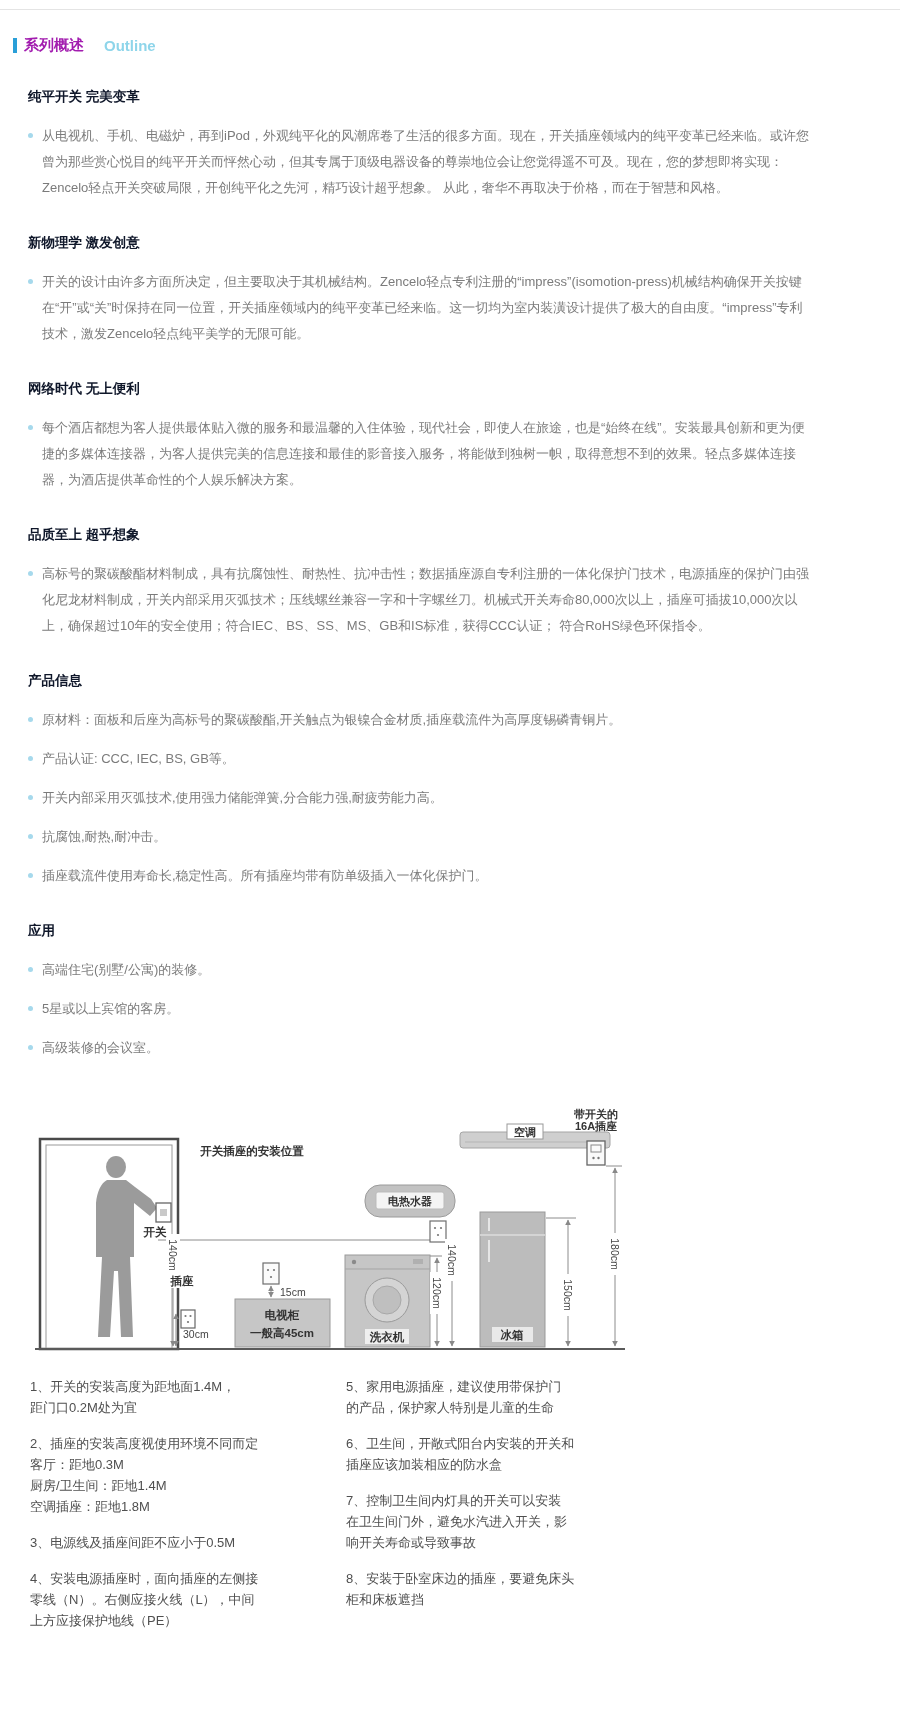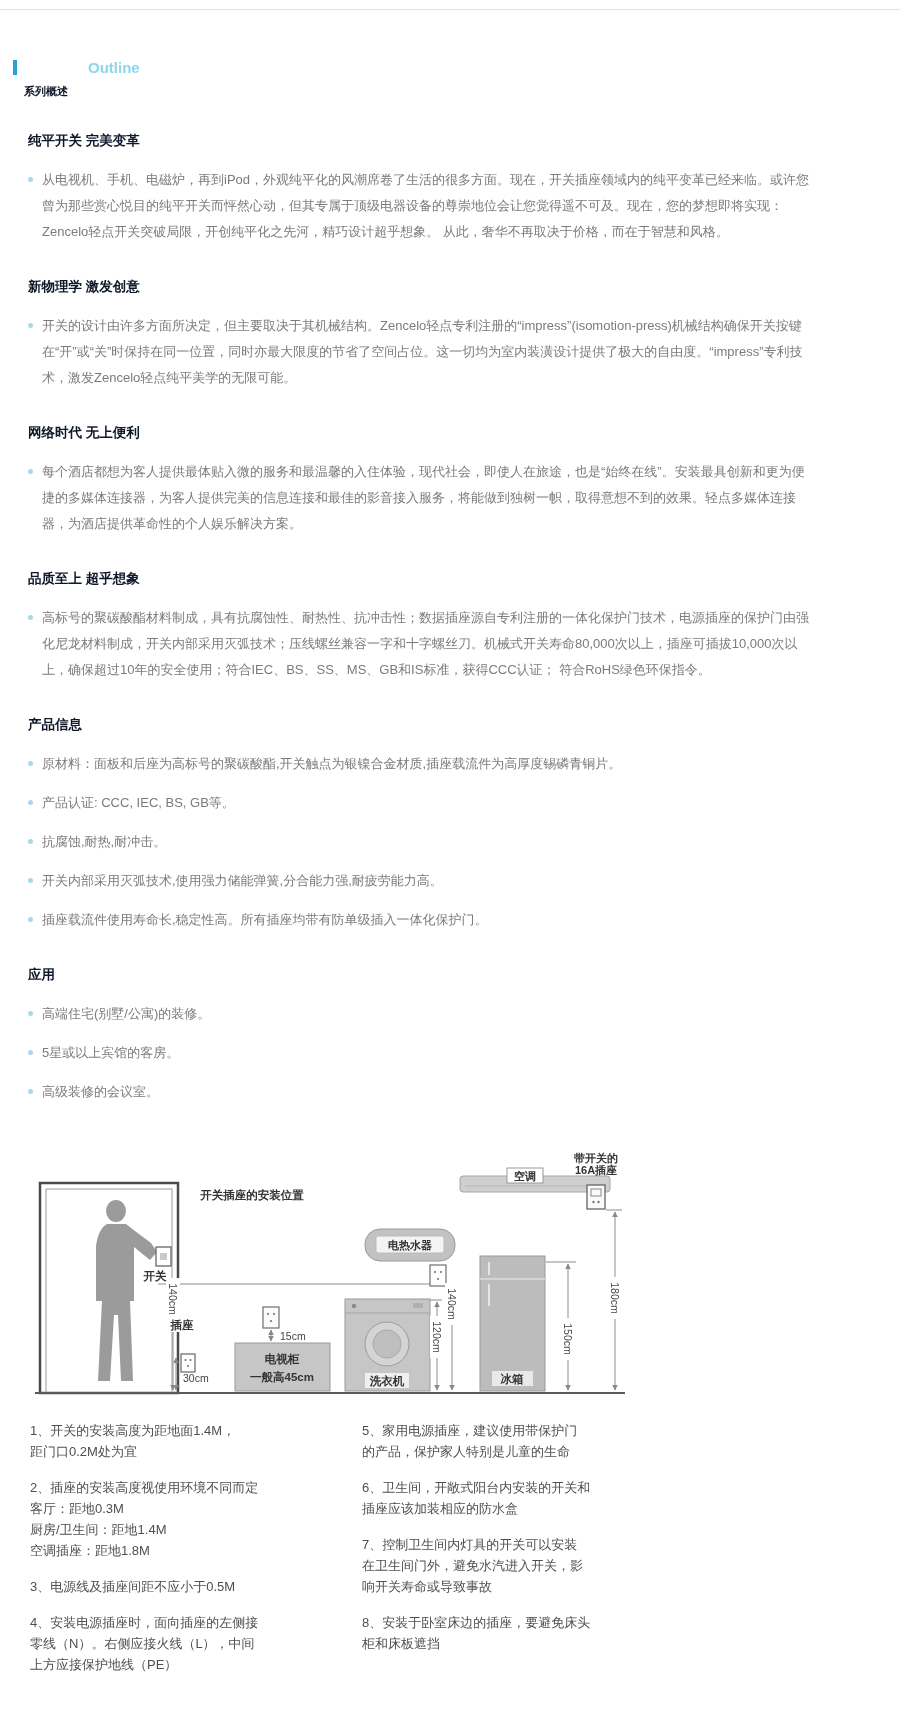--- a/index.html
+++ b/index.html
@@ -9,41 +9,41 @@
     background:#ffffff;
     font-family:"Liberation Sans","DejaVu Sans",sans-serif;
     color:#7b7b7b;
   }
   .top-line { height:1px; background:#e4e4e4; margin-top:9px; }
   .page { padding:0 28px; }
 
   
   .hdr { display:flex; align-items:center; margin:26px 0 0 -15px; }
   .accent { width:4px; height:15px; background:#2a9fd8; margin-right:7px; flex:0 0 auto; }
-  .hdr-zh { font-size:11px; font-weight:bold; color:#0f172a;margin-top:48px; }
+  .hdr-zh { font-size:15px; font-weight:bold; color:#a21caf; }
   .hdr-en { font-size:15px; font-weight:bold; color:#8ed5ea; margin-left:20px; }
 
   
   .sec h2 { font-size:13.5px; font-weight:bold; color:#0f172a; margin:33px 0 17px; }
   .sec ul { list-style:none; margin:0; padding:0; }
   .sec li { display:flex; margin:0 0 13px; }
   .dot { width:5px; height:5px; border-radius:50%; background:#a6d9ec; margin:10px 9px 0 0; flex:0 0 auto; }
   .sec li .txt { font-size:13px; line-height:26px; max-width:772px; margin:0; }
 
   
   .diagram { margin:46px 0 10px 2px; }
   .diagram svg { display:block; }
   .diagram text { font-family:"Liberation Sans","DejaVu Sans",sans-serif; }
   .lbl   { font-size:11.5px; font-weight:bold; fill:#333333; }
   .lbl-s { font-size:11px;   font-weight:bold; fill:#333333; }
   .dim-t { font-size:10.5px; fill:#444444; }
   .dline { stroke:#8c8c8c; stroke-width:1; }
 
   
-  .notes { display:flex; gap:32px; margin:14px 0 0 2px; }
+  .notes { display:flex; gap:16px; margin:14px 0 0 2px; }
   .notes-col { width:300px; }
   .note { white-space:pre-line; font-size:13px; line-height:21px; color:#4f4f4f; margin:0 0 15px; }
 </style>
 </head>
 <body>
 
 <div class="top-line"></div>
 
 <div class="page">
 
@@ -61,21 +61,21 @@
         <p class="txt">从电视机、手机、电磁炉，再到iPod，外观纯平化的风潮席卷了生活的很多方面。现在，开关插座领域内的纯平变革已经来临。或许您曾为那些赏心悦目的纯平开关而怦然心动，但其专属于顶级电器设备的尊崇地位会让您觉得遥不可及。现在，您的梦想即将实现：Zencelo轻点开关突破局限，开创纯平化之先河，精巧设计超乎想象。 从此，奢华不再取决于价格，而在于智慧和风格。</p>
       </li>
     </ul>
   </section>
 
   <section class="sec">
     <h2>新物理学 激发创意</h2>
     <ul>
       <li>
         <span class="dot"></span>
-        <p class="txt">开关的设计由许多方面所决定，但主要取决于其机械结构。Zencelo轻点专利注册的“impress”(isomotion-press)机械结构确保开关按键在“开”或“关”时保持在同一位置，同时亦最大限度的节省了空间占位。这一切均为室内装潢设计提供了极大的自由度。“impress”专利技术，激发Zencelo轻点纯平美学的无限可能。</p>
+        <p class="txt">开关的设计由许多方面所决定，但主要取决于其机械结构。Zencelo轻点专利注册的“impress”(isomotion-press)机械结构确保开关按键在“开”或“关”时保持在同一位置，开关插座领域内的纯平变革已经来临。这一切均为室内装潢设计提供了极大的自由度。“impress”专利技术，激发Zencelo轻点纯平美学的无限可能。</p>
       </li>
     </ul>
   </section>
 
   <section class="sec">
     <h2>网络时代 无上便利</h2>
     <ul>
       <li>
         <span class="dot"></span>
         <p class="txt">每个酒店都想为客人提供最体贴入微的服务和最温馨的入住体验，现代社会，即使人在旅途，也是“始终在线”。安装最具创新和更为便捷的多媒体连接器，为客人提供完美的信息连接和最佳的影音接入服务，将能做到独树一帜，取得意想不到的效果。轻点多媒体连接器，为酒店提供革命性的个人娱乐解决方案。</p>
@@ -99,25 +99,25 @@
       <li>
         <span class="dot"></span>
         <p class="txt">原材料：面板和后座为高标号的聚碳酸酯,开关触点为银镍合金材质,插座载流件为高厚度锡磷青铜片。</p>
       </li>
       <li>
         <span class="dot"></span>
         <p class="txt">产品认证: CCC, IEC, BS, GB等。</p>
       </li>
       <li>
         <span class="dot"></span>
+        <p class="txt">开关内部采用灭弧技术,使用强力储能弹簧,分合能力强,耐疲劳能力高。</p>
+      </li>
+      <li>
+        <span class="dot"></span>
         <p class="txt">抗腐蚀,耐热,耐冲击。</p>
-      </li>
-      <li>
-        <span class="dot"></span>
-        <p class="txt">开关内部采用灭弧技术,使用强力储能弹簧,分合能力强,耐疲劳能力高。</p>
       </li>
       <li>
         <span class="dot"></span>
         <p class="txt">插座载流件使用寿命长,稳定性高。所有插座均带有防单级插入一体化保护门。</p>
       </li>
     </ul>
   </section>
 
   <section class="sec">
     <h2>应用</h2>

